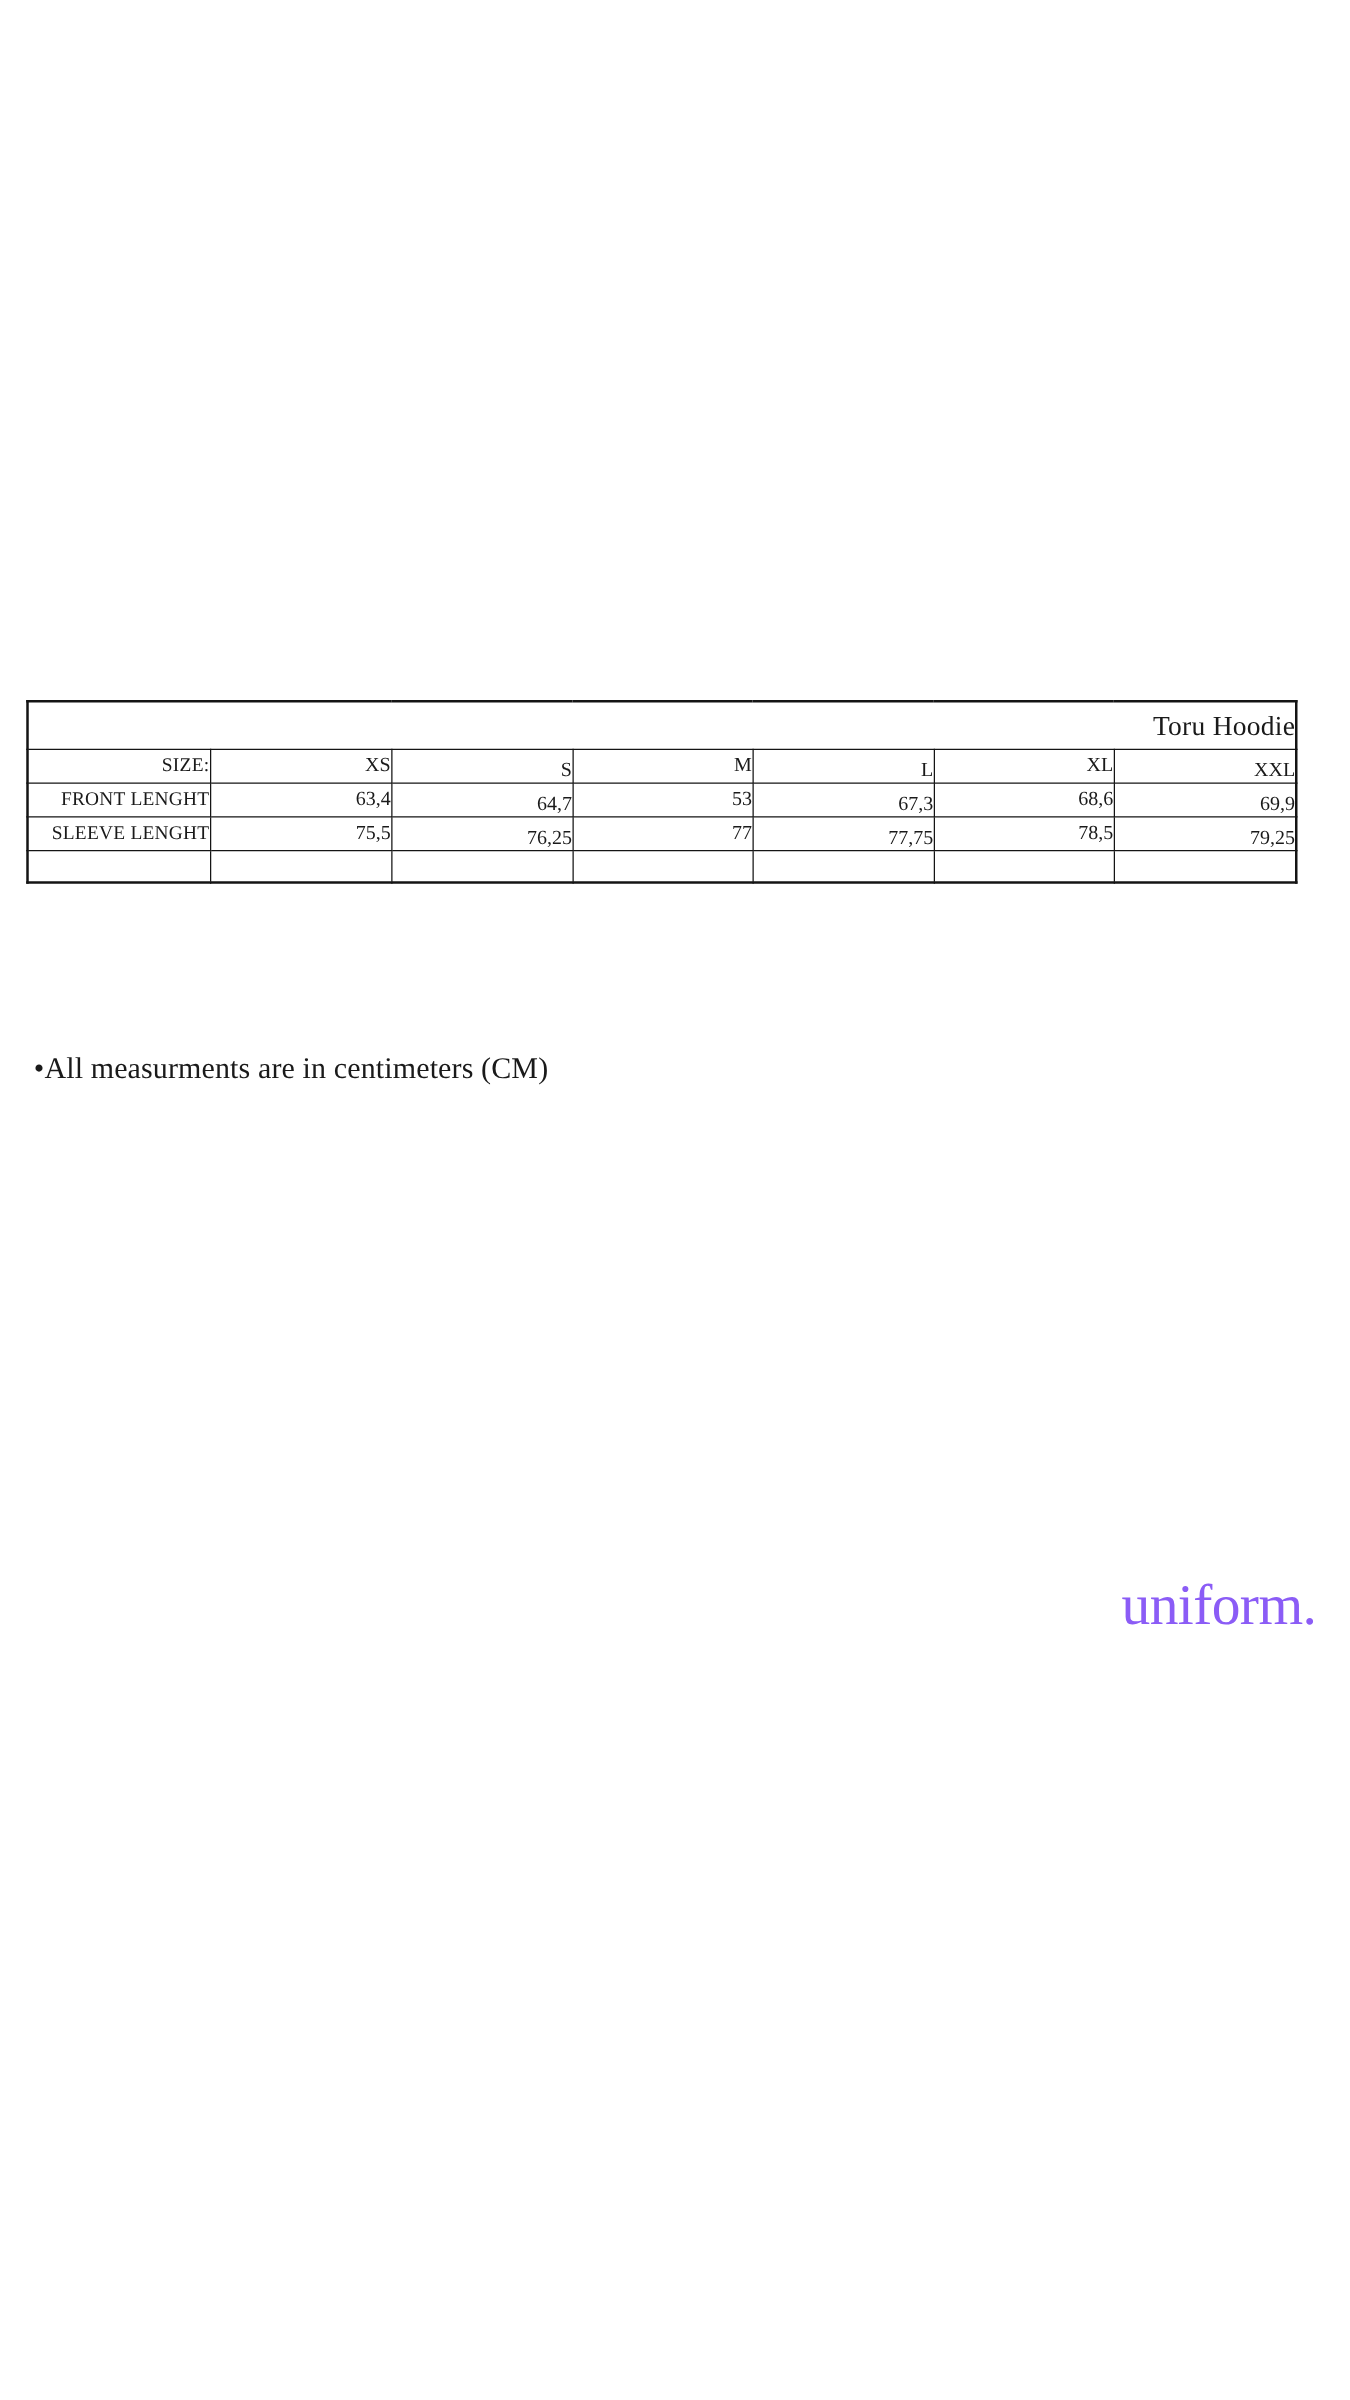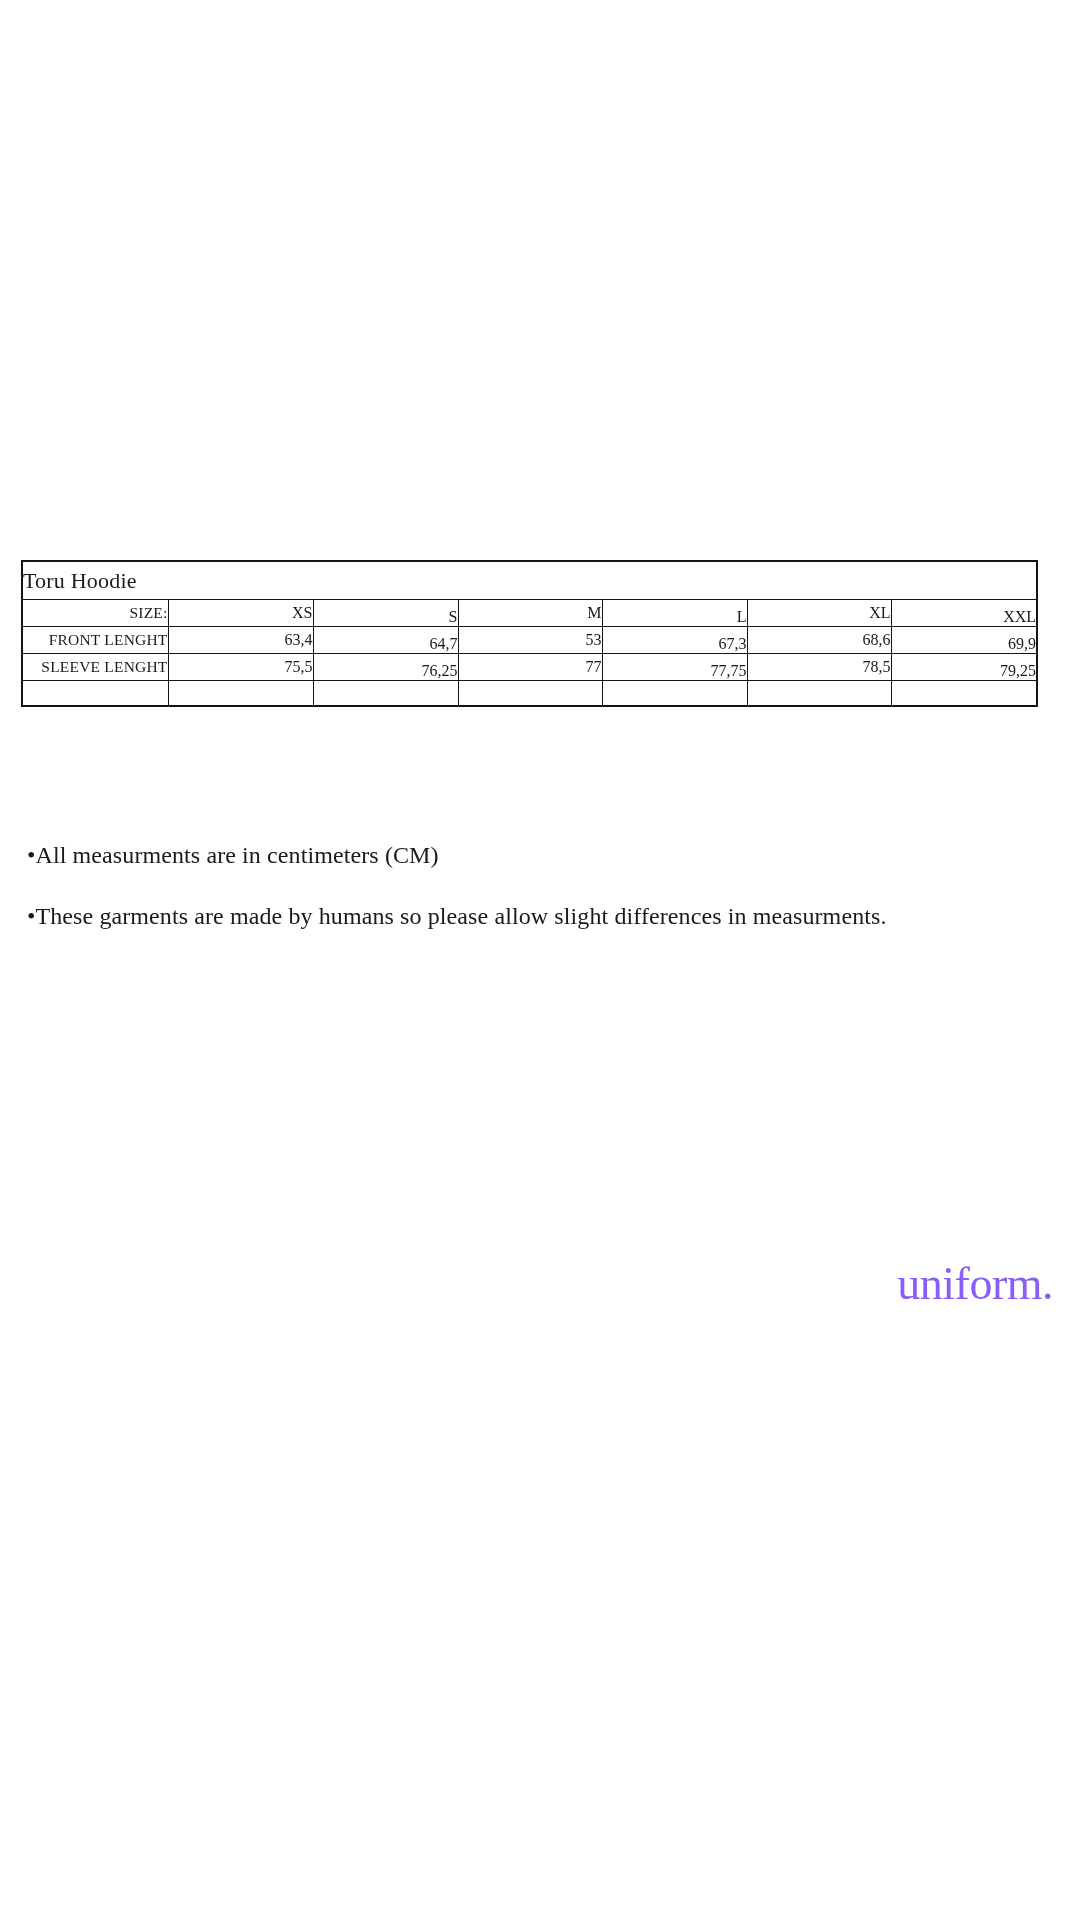--- a/index.html
+++ b/index.html
@@ -27,21 +27,21 @@
     border: 2px solid #141414;
   }
   .size-table td {
     border: 1.5px solid #141414;
     padding: 0;
     overflow: hidden;
     white-space: nowrap;
   }
   .title-row td {
     height: 37px;
-    text-align: left;
+    text-align: right;
     font-size: 22px;
     letter-spacing: 0.2px;
   }
   .grid-row td {
     height: 26px;
     text-align: right;
     font-size: 16px;
     vertical-align: middle;
   }
   .grid-row td.lbl {
@@ -137,16 +137,15 @@
       <td></td>
       <td></td>
       <td></td>
       <td></td>
     </tr>
   </tbody>
 </table>
 
 <div class="notes">
   <p>•All measurments are in centimeters (CM)</p>
-  <p>•These garments are made by humans so please allow slight differences in measurments.</p>
 </div>
 
 <div class="brand">uniform.</div>
 
 </body></html>

